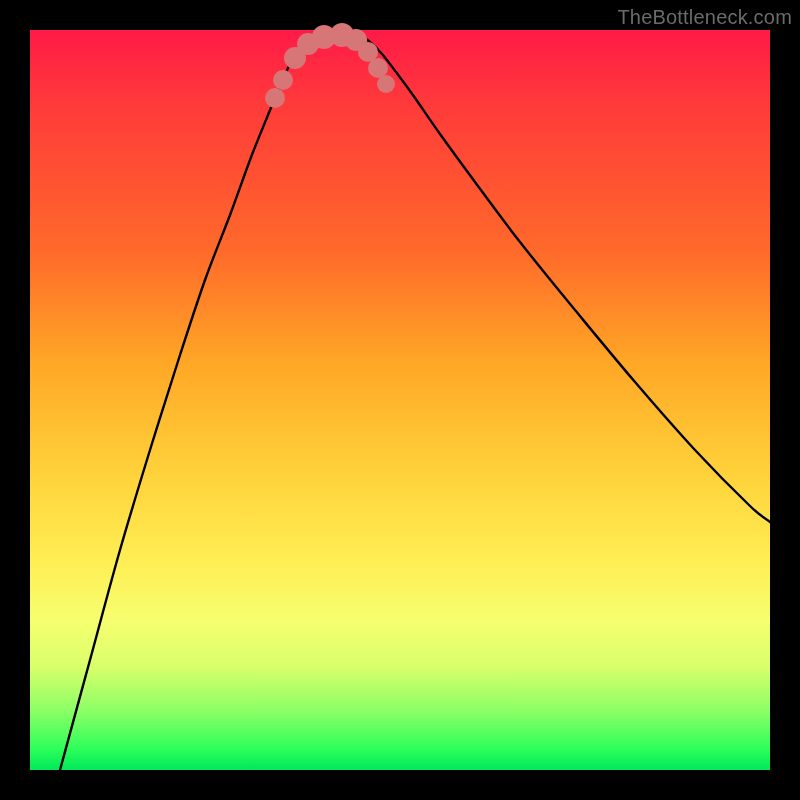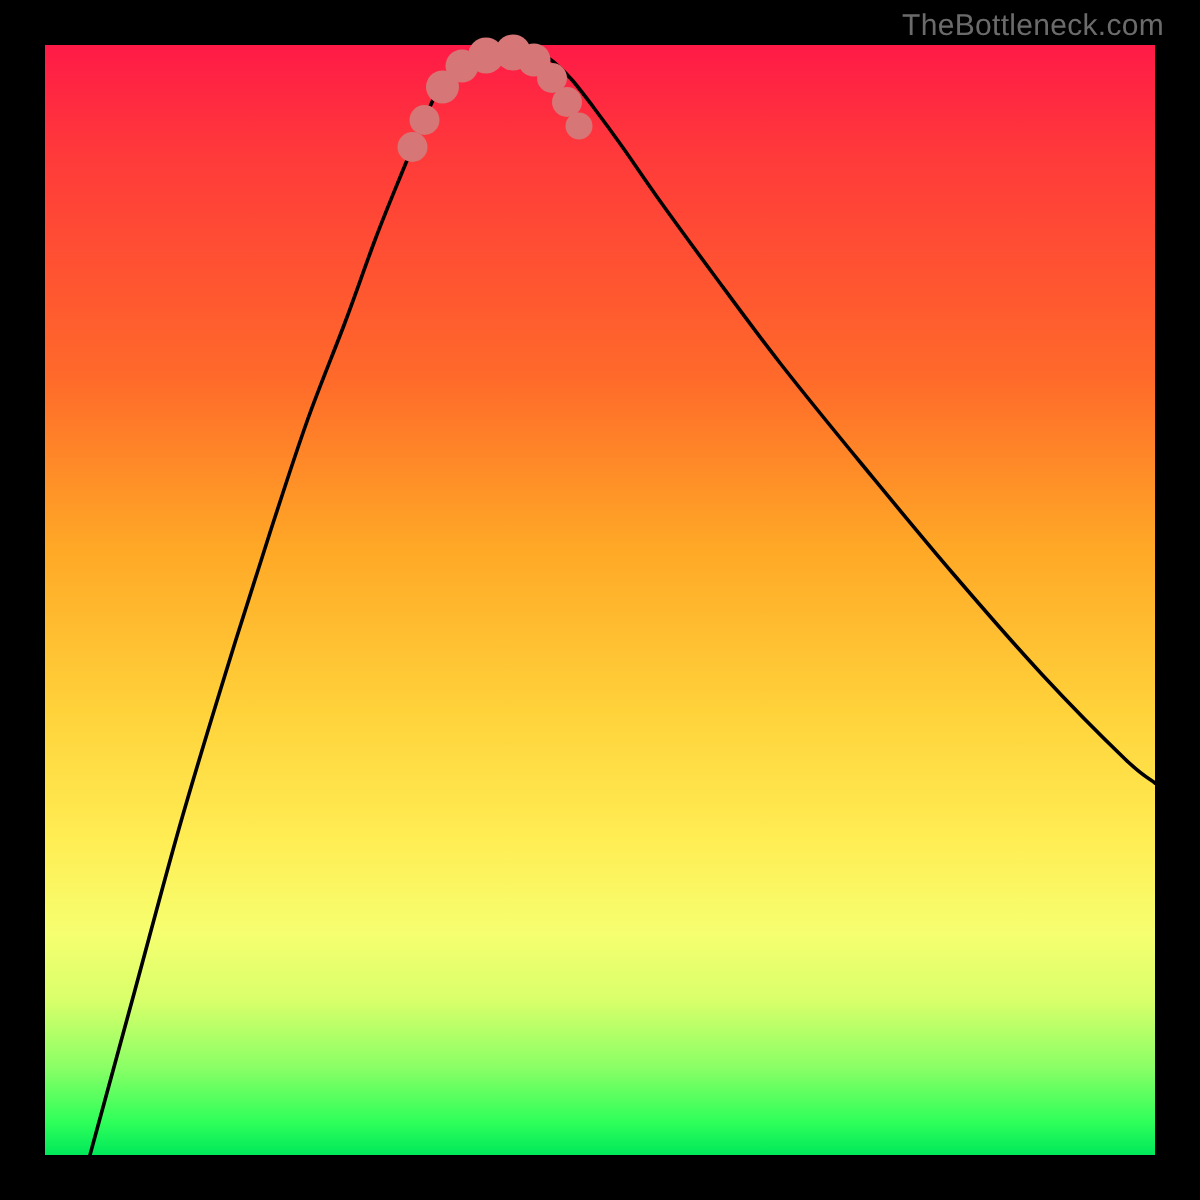--- a/index.html
+++ b/index.html
@@ -43,21 +43,21 @@
     position: absolute;
     left: 0;
     top: 0;
     width: 740px;
     height: 740px;
     overflow: visible;
   }
   .watermark {
     position: absolute;
     top: 6px;
-    right: 24px;
+    right: 8px;
     color: #6b6b6b;
     font-size: 20px;
     font-weight: 500;
     letter-spacing: 0.2px;
     user-select: none;
   }
 </style>
 </head>
 <body>
 

